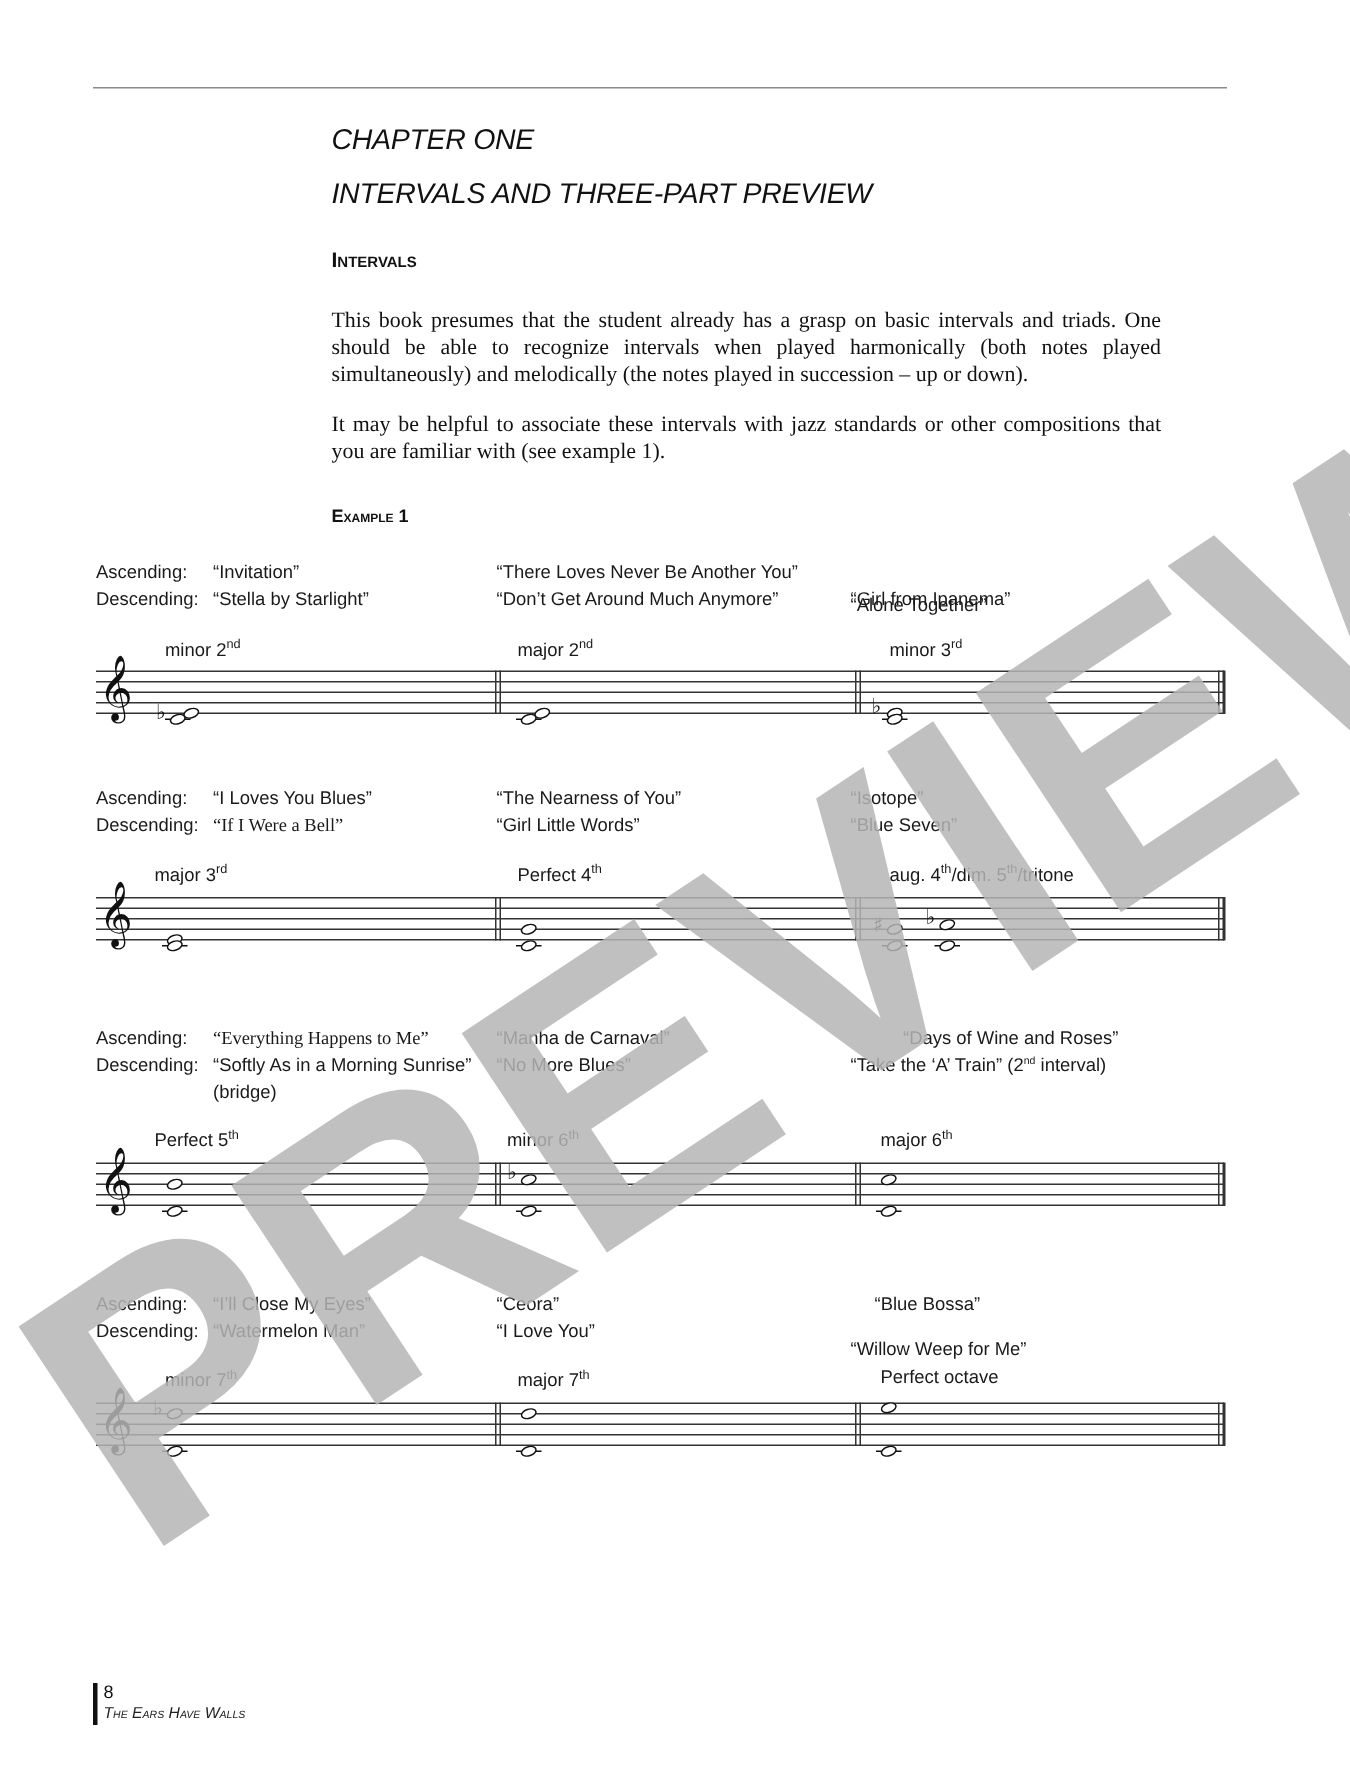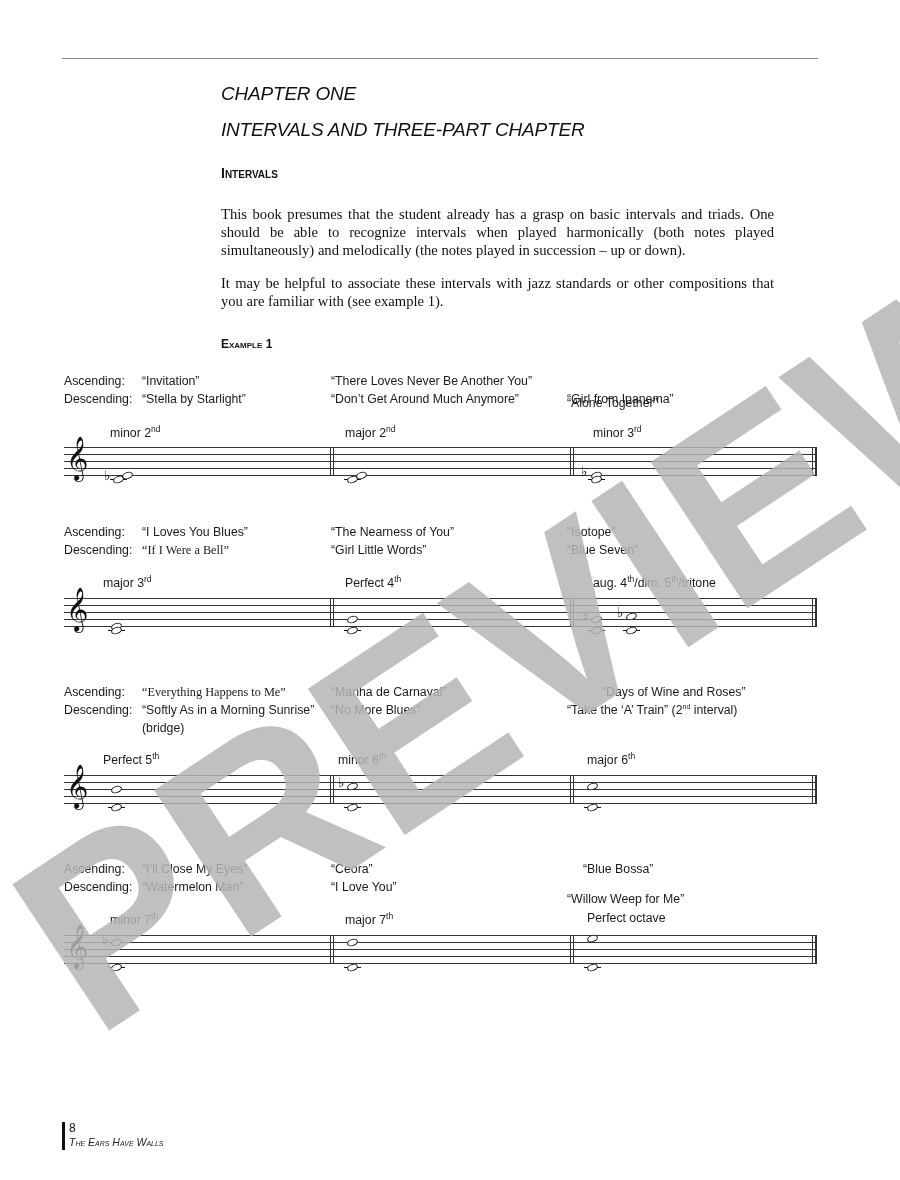--- a/index.html
+++ b/index.html
@@ -23,21 +23,21 @@
   .footer-bar { position:absolute; left:62px; top:1122px; width:3px; height:28px; background:#111; }
   .footer-page { position:absolute; left:69px; top:1121px; font-family:"Liberation Sans", sans-serif; font-size:12px; color:#111; }
   .footer-title { position:absolute; left:69px; top:1136px; font-family:"Liberation Sans", sans-serif; font-style:italic; font-variant:small-caps; font-size:10.5px; color:#222; }
 </style>
 </head>
 <body>
 
 <div class="top-rule"></div>
 
 <div class="chapter" style="top:83px;">CHAPTER ONE</div>
-<div class="chapter" style="top:119px;">INTERVALS AND THREE-PART CHAPTER</div>
+<div class="chapter" style="top:119px;">INTERVALS AND THREE-PART PREVIEW</div>
 
 <div class="sc-head" style="top:165px; font-size:14px;">Intervals</div>
 
 <div class="body-text" style="top:205px;">
   <p>This book presumes that the student already has a grasp on basic intervals and triads. One should be able to recognize intervals when played harmonically (both notes played simultaneously) and melodically (the notes played in succession – up or down).</p>
 </div>
 <div class="body-text" style="top:274px;">
   <p>It may be helpful to associate these intervals with jazz standards or other compositions that you are familiar with (see example 1).</p>
 </div>
 

